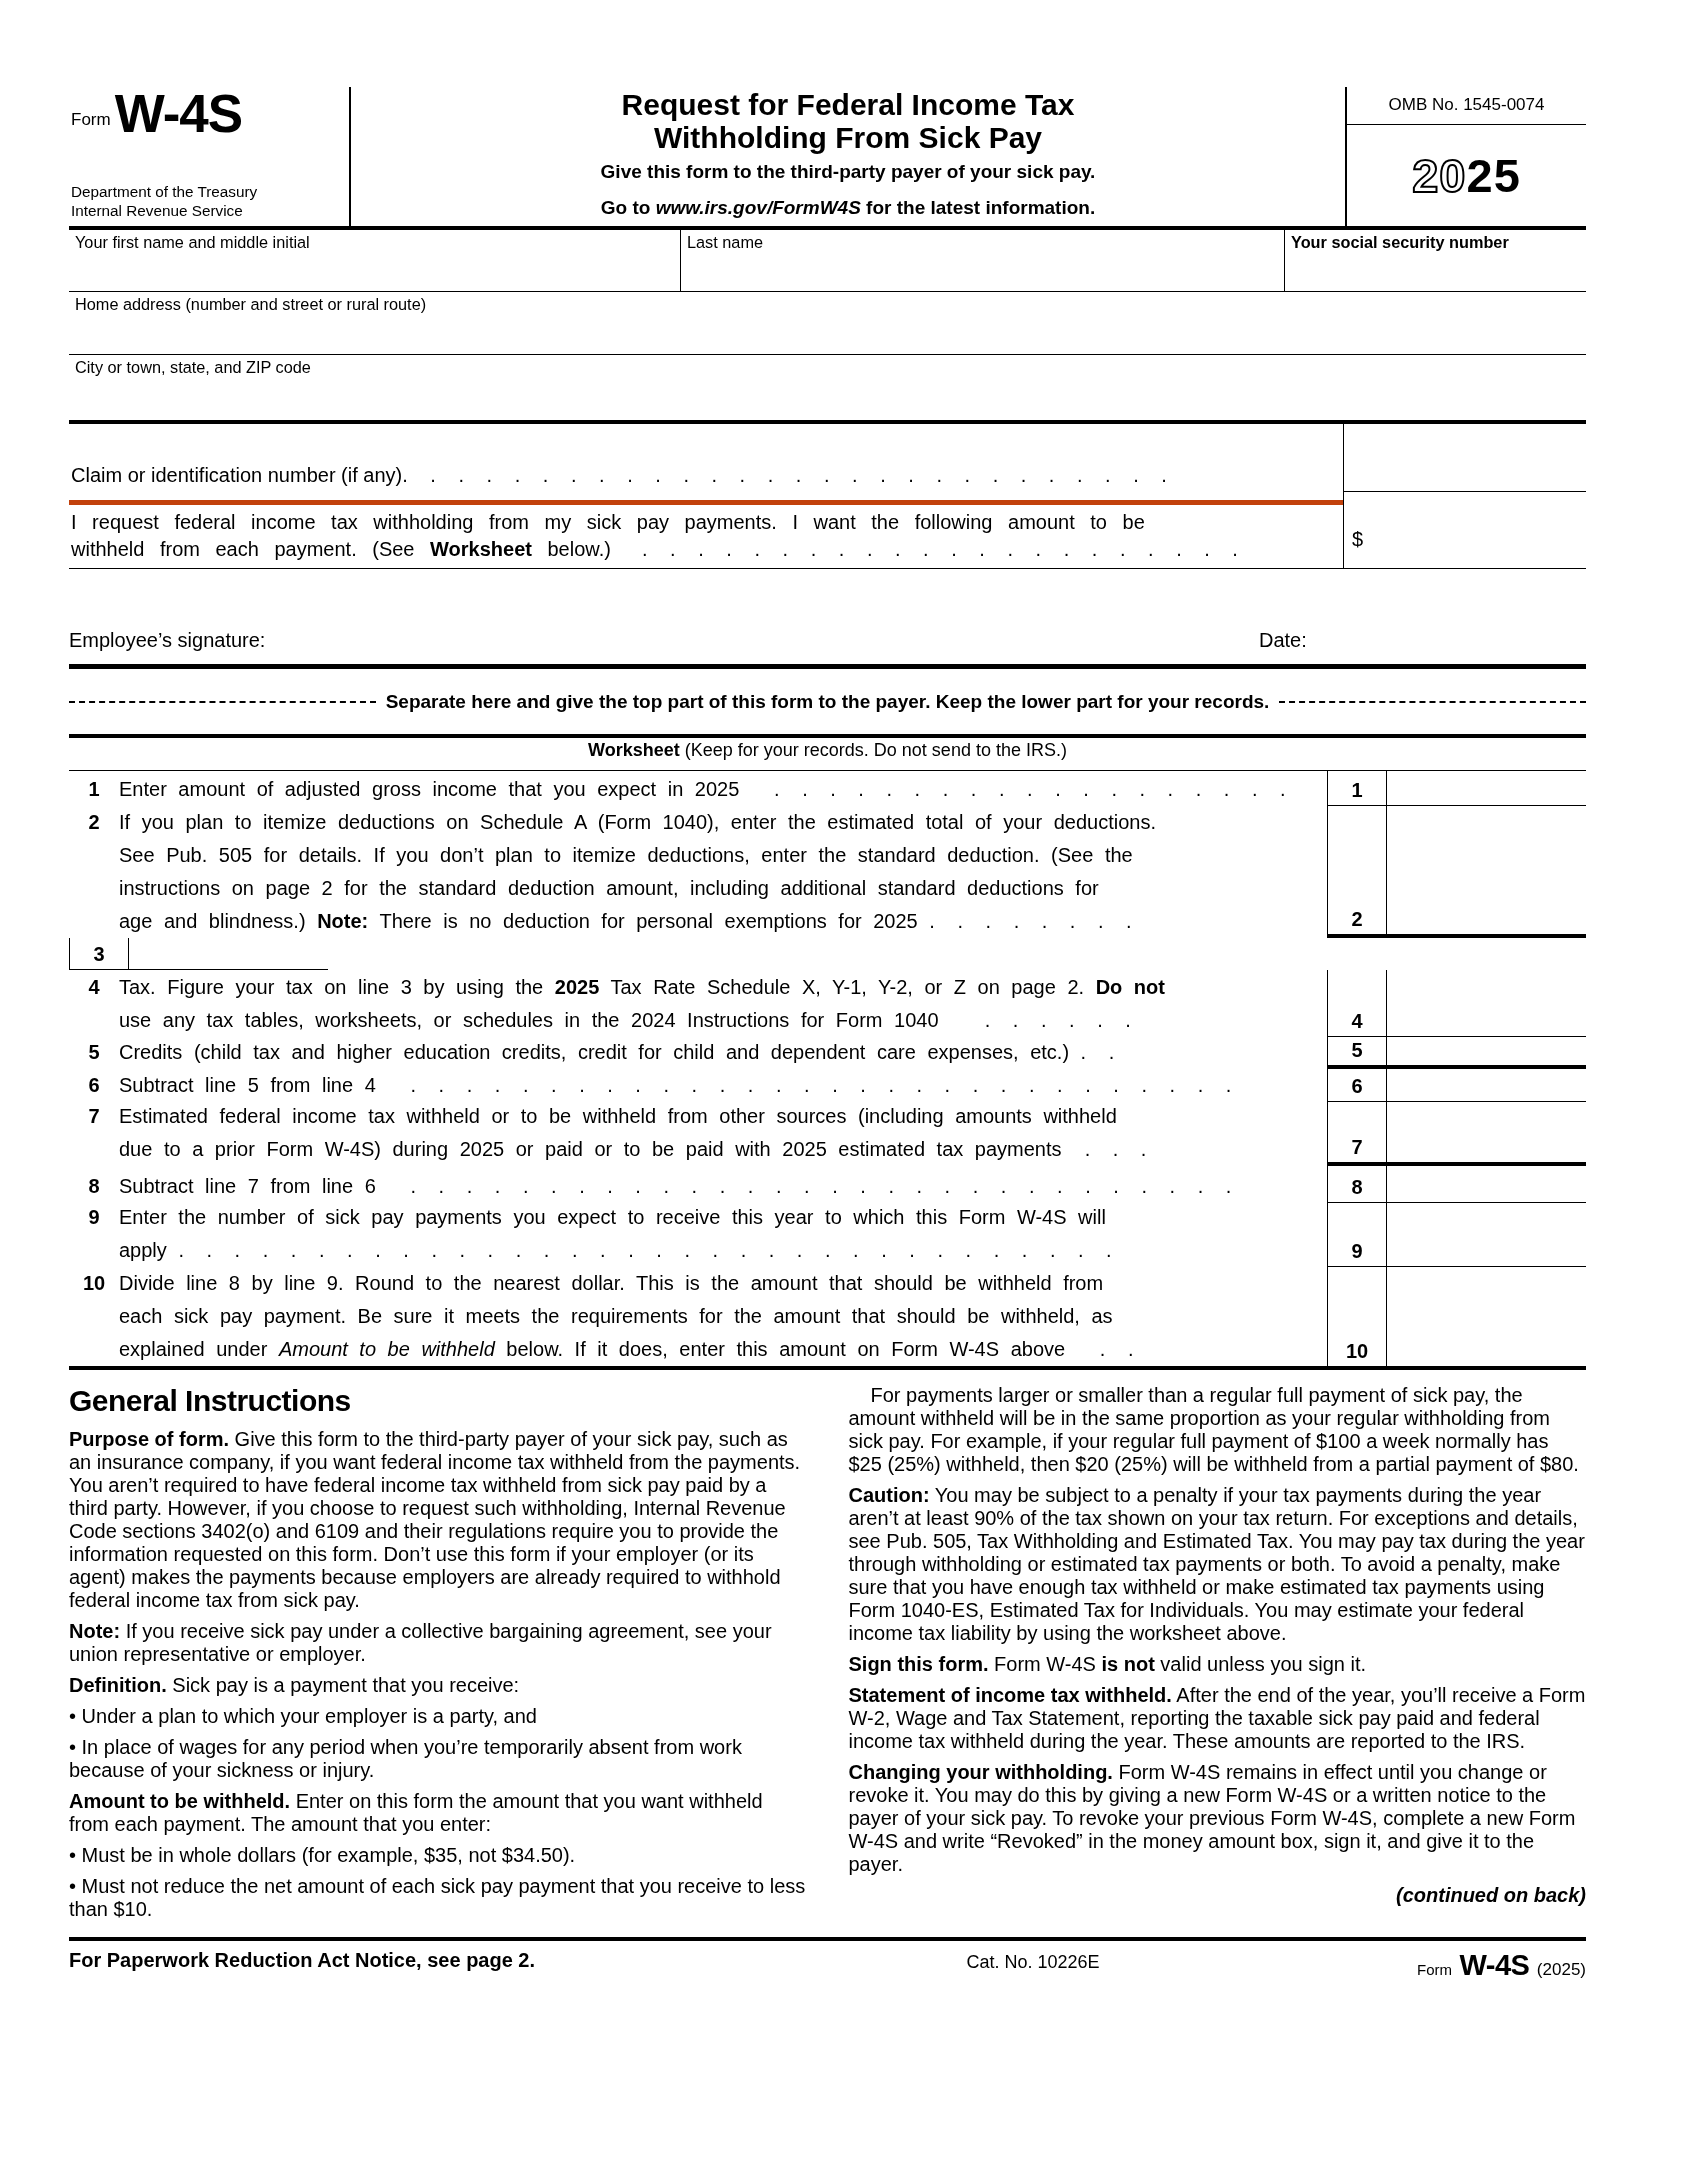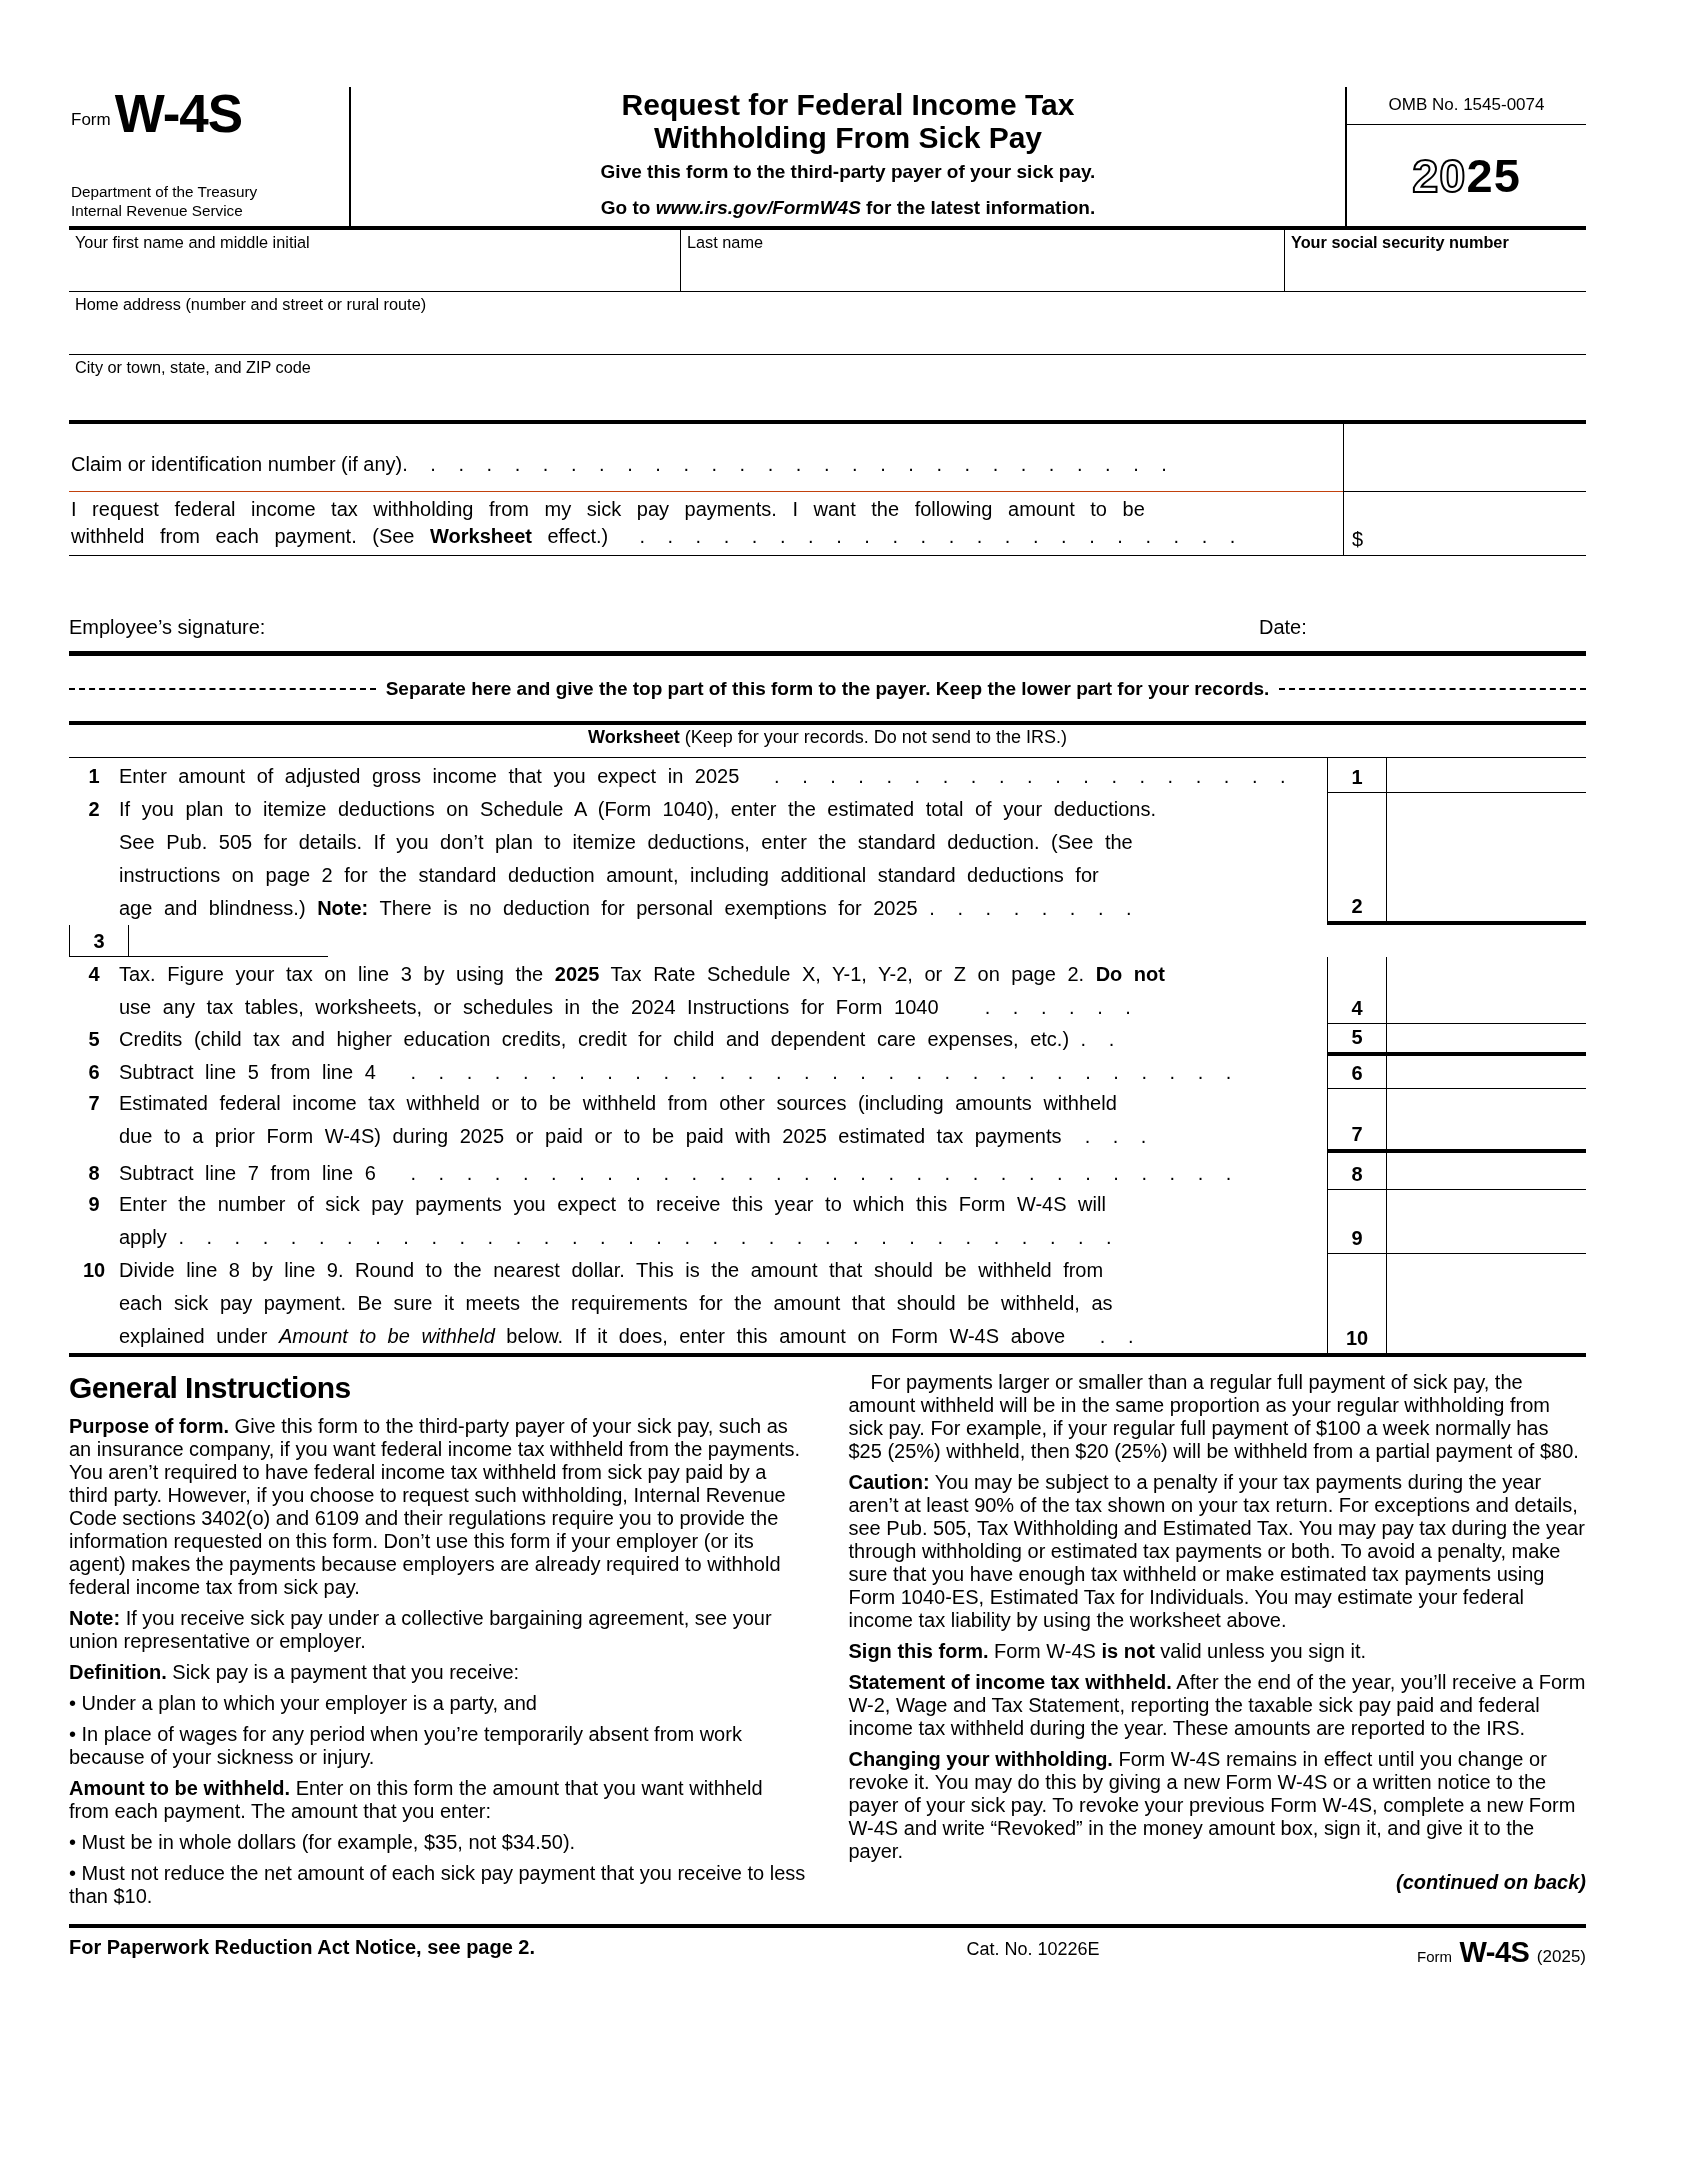--- a/index.html
+++ b/index.html
@@ -40,22 +40,22 @@
   .c-first { width:612px; border-right:1px solid #000; }
   .c-last  { width:604px; border-right:1px solid #000; }
   .c-ssn   { flex:1; font-weight:bold; }
   .addr-row { height:63px; } .addr-row .cell { width:100%; }
   .city-row { height:69px; border-bottom:4px solid #000; } .city-row .cell { width:100%; }
 
   
   .claimwrap { display:flex; border-bottom:1px solid #000; }
   .cr-left { flex:1; }
   .cr-right { width:243px; border-left:1px solid #000; display:flex; flex-direction:column; }
-  .claim-line { height:68px; border-bottom:1px solid #c2410c; display:flex; align-items:center;
-                font-size:20px; padding:14px 8px 0 2px; white-space:nowrap; overflow:hidden; }
+  .claim-line { height:68px; border-bottom:5px solid #c2410c; display:flex; align-items:center;
+                font-size:20px; padding:14px 8px 0 2px; white-space:nowrap; overflow:hidden;margin-top:13px; }
   .claim-entry { height:68px; border-bottom:1px solid #000; }
   .stmt { height:63px; font-size:20px; line-height:27px; padding:4px 8px 0 2px;
           white-space:pre-wrap; word-spacing:10px; overflow:hidden; }
   .amt { height:63px; display:flex; align-items:flex-end; padding:0 0 4px 8px; font-size:20px; }
   .dots { word-spacing:17px; letter-spacing:0; white-space:nowrap; font-weight:normal; }
 
   
   .sigrow { margin-top:36px; height:64px; border-bottom:5px solid #000;
             display:flex; align-items:flex-end; font-size:20px; padding-bottom:12px; }
   .sig-fill { flex:1; }
@@ -155,21 +155,21 @@
     </div>
   </div>
 
   <div class="claimwrap">
     <div class="cr-left">
       <div class="claim-line">
         <span>Claim or identification number (if any)</span>
         <span class="dots">. . . . . . . . . . . . . . . . . . . . . . . . . . . .</span>
       </div>
       <div class="stmt"><span><span>I request federal income tax withholding from my sick pay payments. I want the following amount to be
-withheld from each payment. (See </span><span class="b">Worksheet</span><span> effect.)  </span></span><span class="dots">. . . . . . . . . . . . . . . . . . . . . .</span></div>
+withheld from each payment. (See </span><span class="b">Worksheet</span><span> below.)  </span></span><span class="dots">. . . . . . . . . . . . . . . . . . . . . .</span></div>
     </div>
     <div class="cr-right">
       <div class="claim-entry"></div>
       <div class="amt">
         <span>$</span>
       </div>
     </div>
   </div>
 
   <div class="sigrow">

